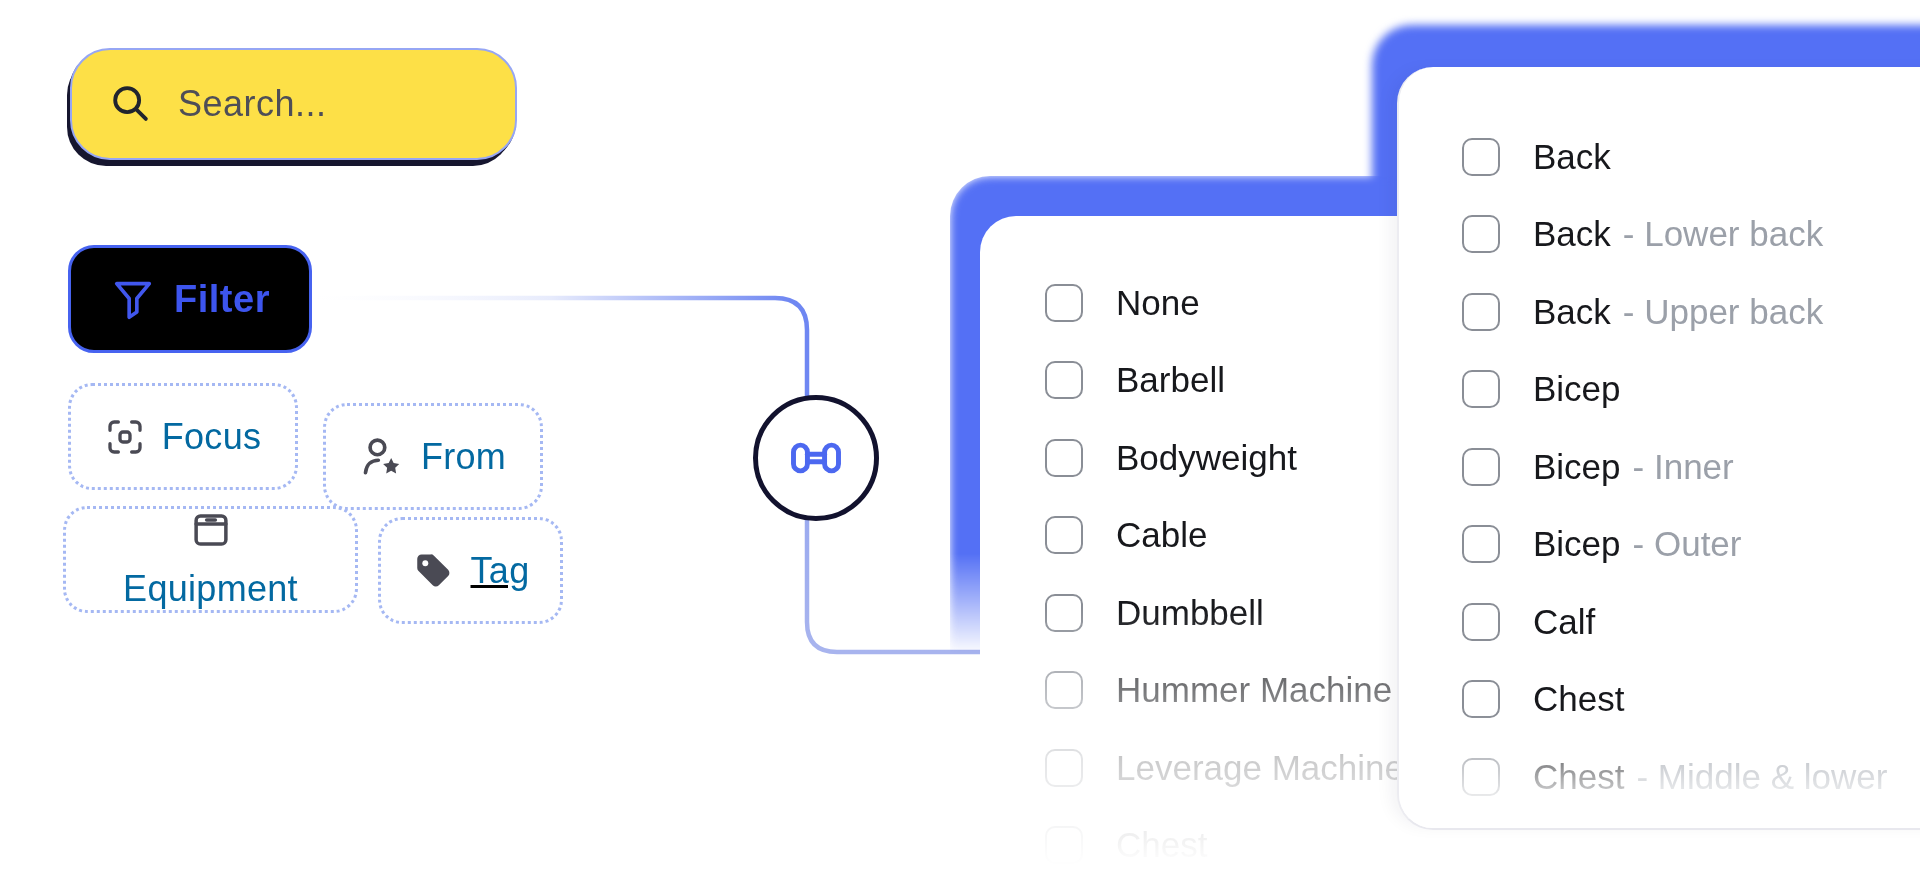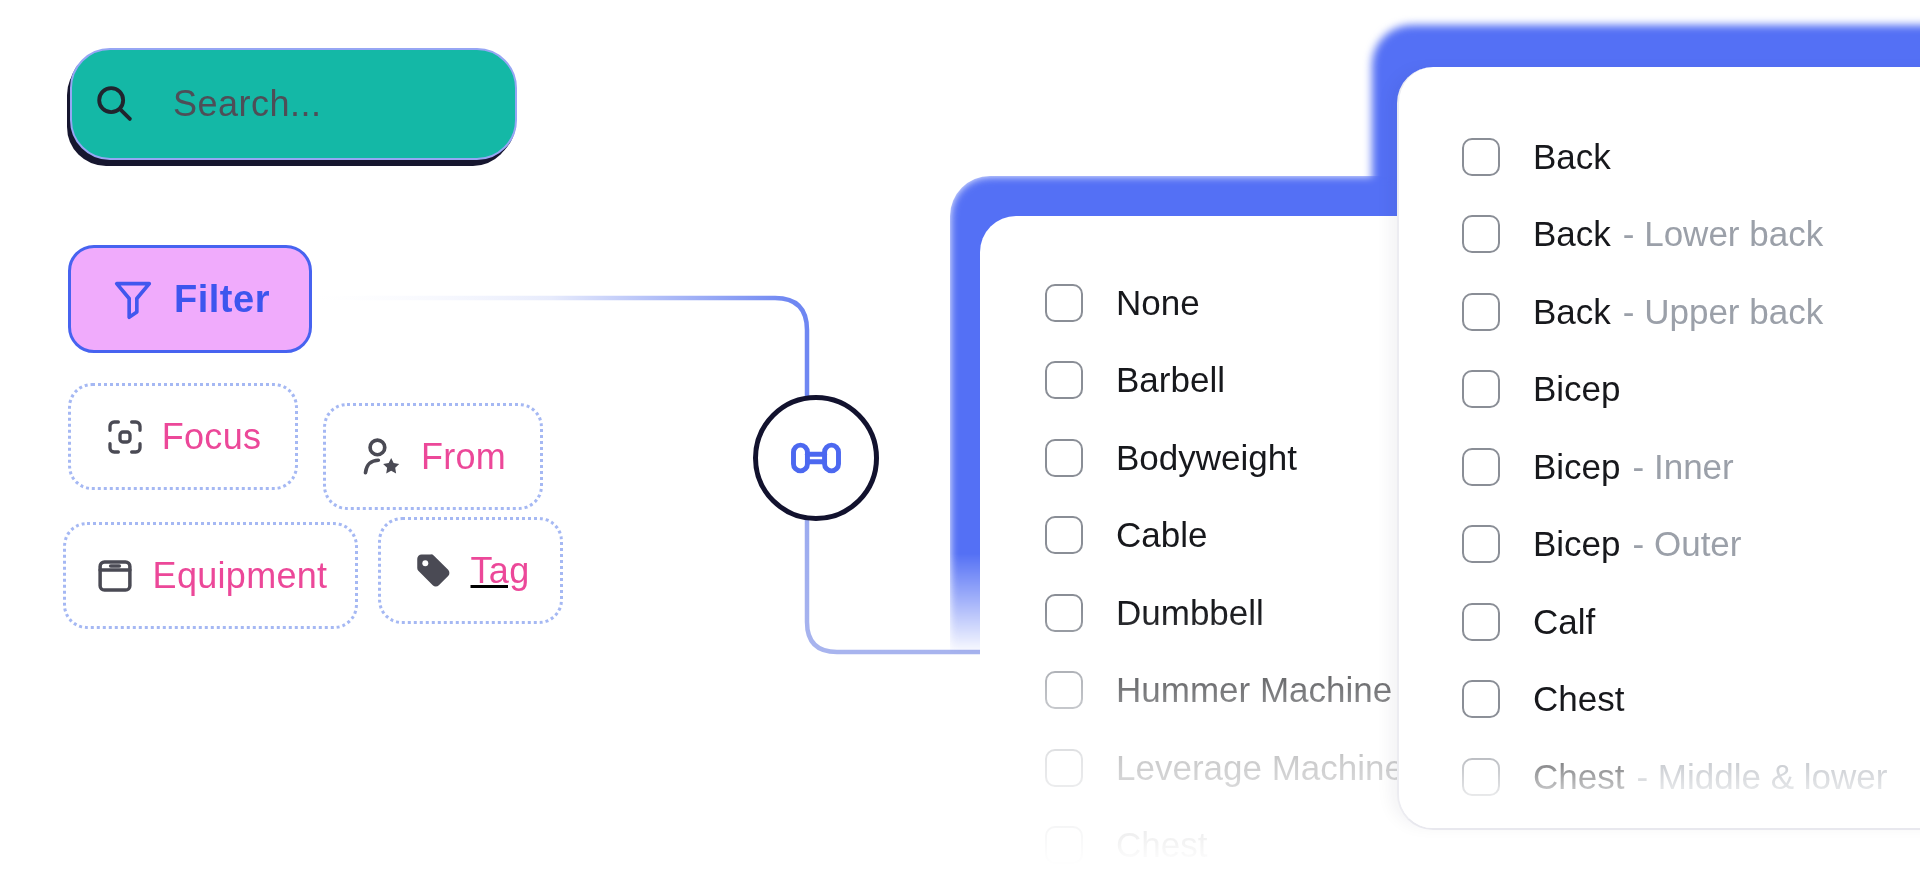--- a/index.html
+++ b/index.html
@@ -5,40 +5,40 @@
   html,body{margin:0;padding:0;}
   body{
     width:1920px;height:878px;position:relative;overflow:hidden;
     background:#ffffff;
     font-family:"Liberation Sans","DejaVu Sans",sans-serif;
     -webkit-font-smoothing:antialiased;
   }
   
   .search-bar{
     position:absolute;left:70px;top:48px;width:447px;height:112px;z-index:6;
-    background:#14b8a6;border:2.5px solid #96A6F4;border-radius:40px;
+    background:#fde047;border:2.5px solid #96A6F4;border-radius:40px;
     box-shadow:-4px 7px 0 -1px #16162F, -1px 2px 0 0 #2a2a4a;
-    display:flex;align-items:center;padding-left:20px;gap:35px;box-sizing:border-box;
+    display:flex;align-items:center;padding-left:36px;gap:24px;box-sizing:border-box;
   }
   .search-bar .placeholder{font-size:36px;color:#4E4E57;font-weight:500;letter-spacing:.5px;}
   .filter-btn{
     position:absolute;left:68px;top:245px;width:244px;height:108px;z-index:6;
-    background:#f0abfc;border:3px solid #4763F0;border-radius:26px;
+    background:#000000;border:3px solid #4763F0;border-radius:26px;
     display:flex;align-items:center;justify-content:center;gap:18px;box-sizing:border-box;
   }
   .filter-btn .lbl{font-size:38px;font-weight:700;color:#3D55EE;letter-spacing:.5px;}
   .chip{
     position:absolute;background:#fff;border:3px dotted #A5B8F3;border-radius:24px;z-index:6;
     display:flex;align-items:center;justify-content:center;gap:17px;box-sizing:border-box;
     height:107px;
   }
-  .chip .lbl{font-size:36px;font-weight:500;color:#ec4899;letter-spacing:.3px;}
+  .chip .lbl{font-size:36px;font-weight:500;color:#0369a1;letter-spacing:.3px;}
   .chip-focus{left:68px;top:383px;width:230px;}
   .chip-from{left:323px;top:403px;width:220px;}
-  .chip-equipment{left:63px;top:522px;width:295px;}
+  .chip-equipment{left:63px;top:506px;width:295px;flex-direction:column;}
   .chip-tag{left:378px;top:517px;width:185px;text-decoration:underline;}
   
   .connector{position:absolute;left:0;top:0;z-index:0;}
   .node{
     position:absolute;left:753px;top:395px;width:126px;height:126px;z-index:5;
     background:#fff;border:5px solid #12122E;border-radius:50%;
     display:flex;align-items:center;justify-content:center;box-sizing:border-box;
   }
   
   .glow-right{

